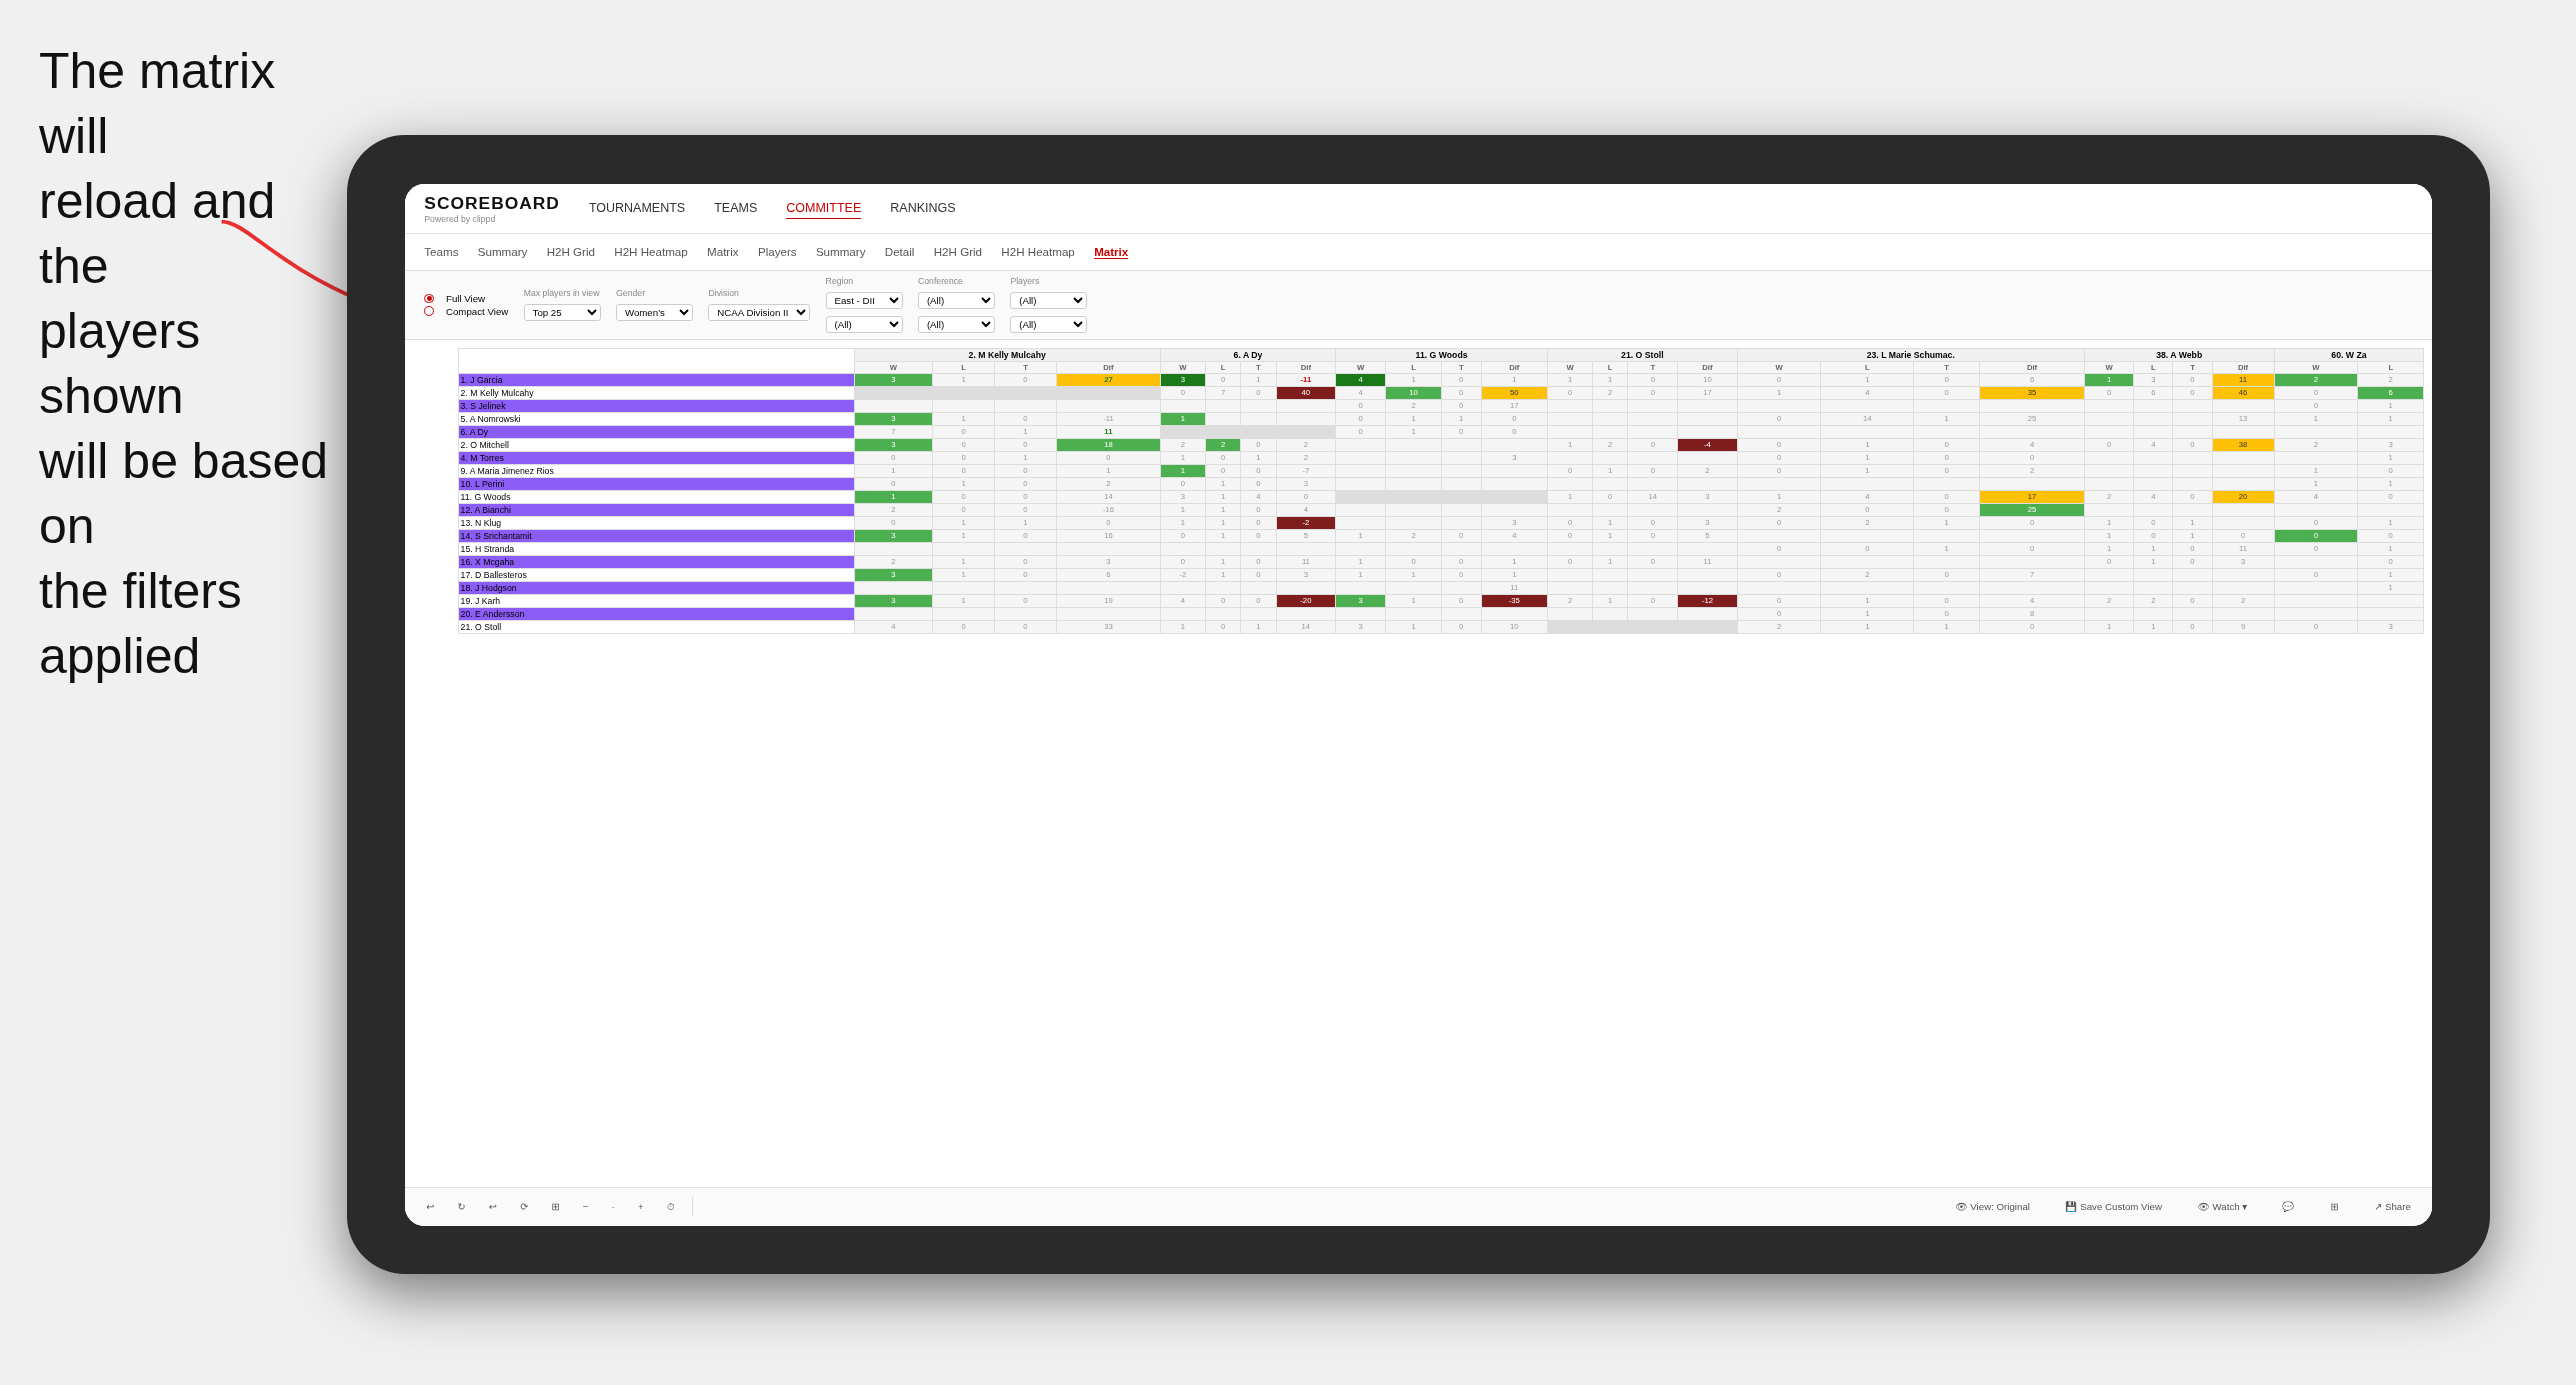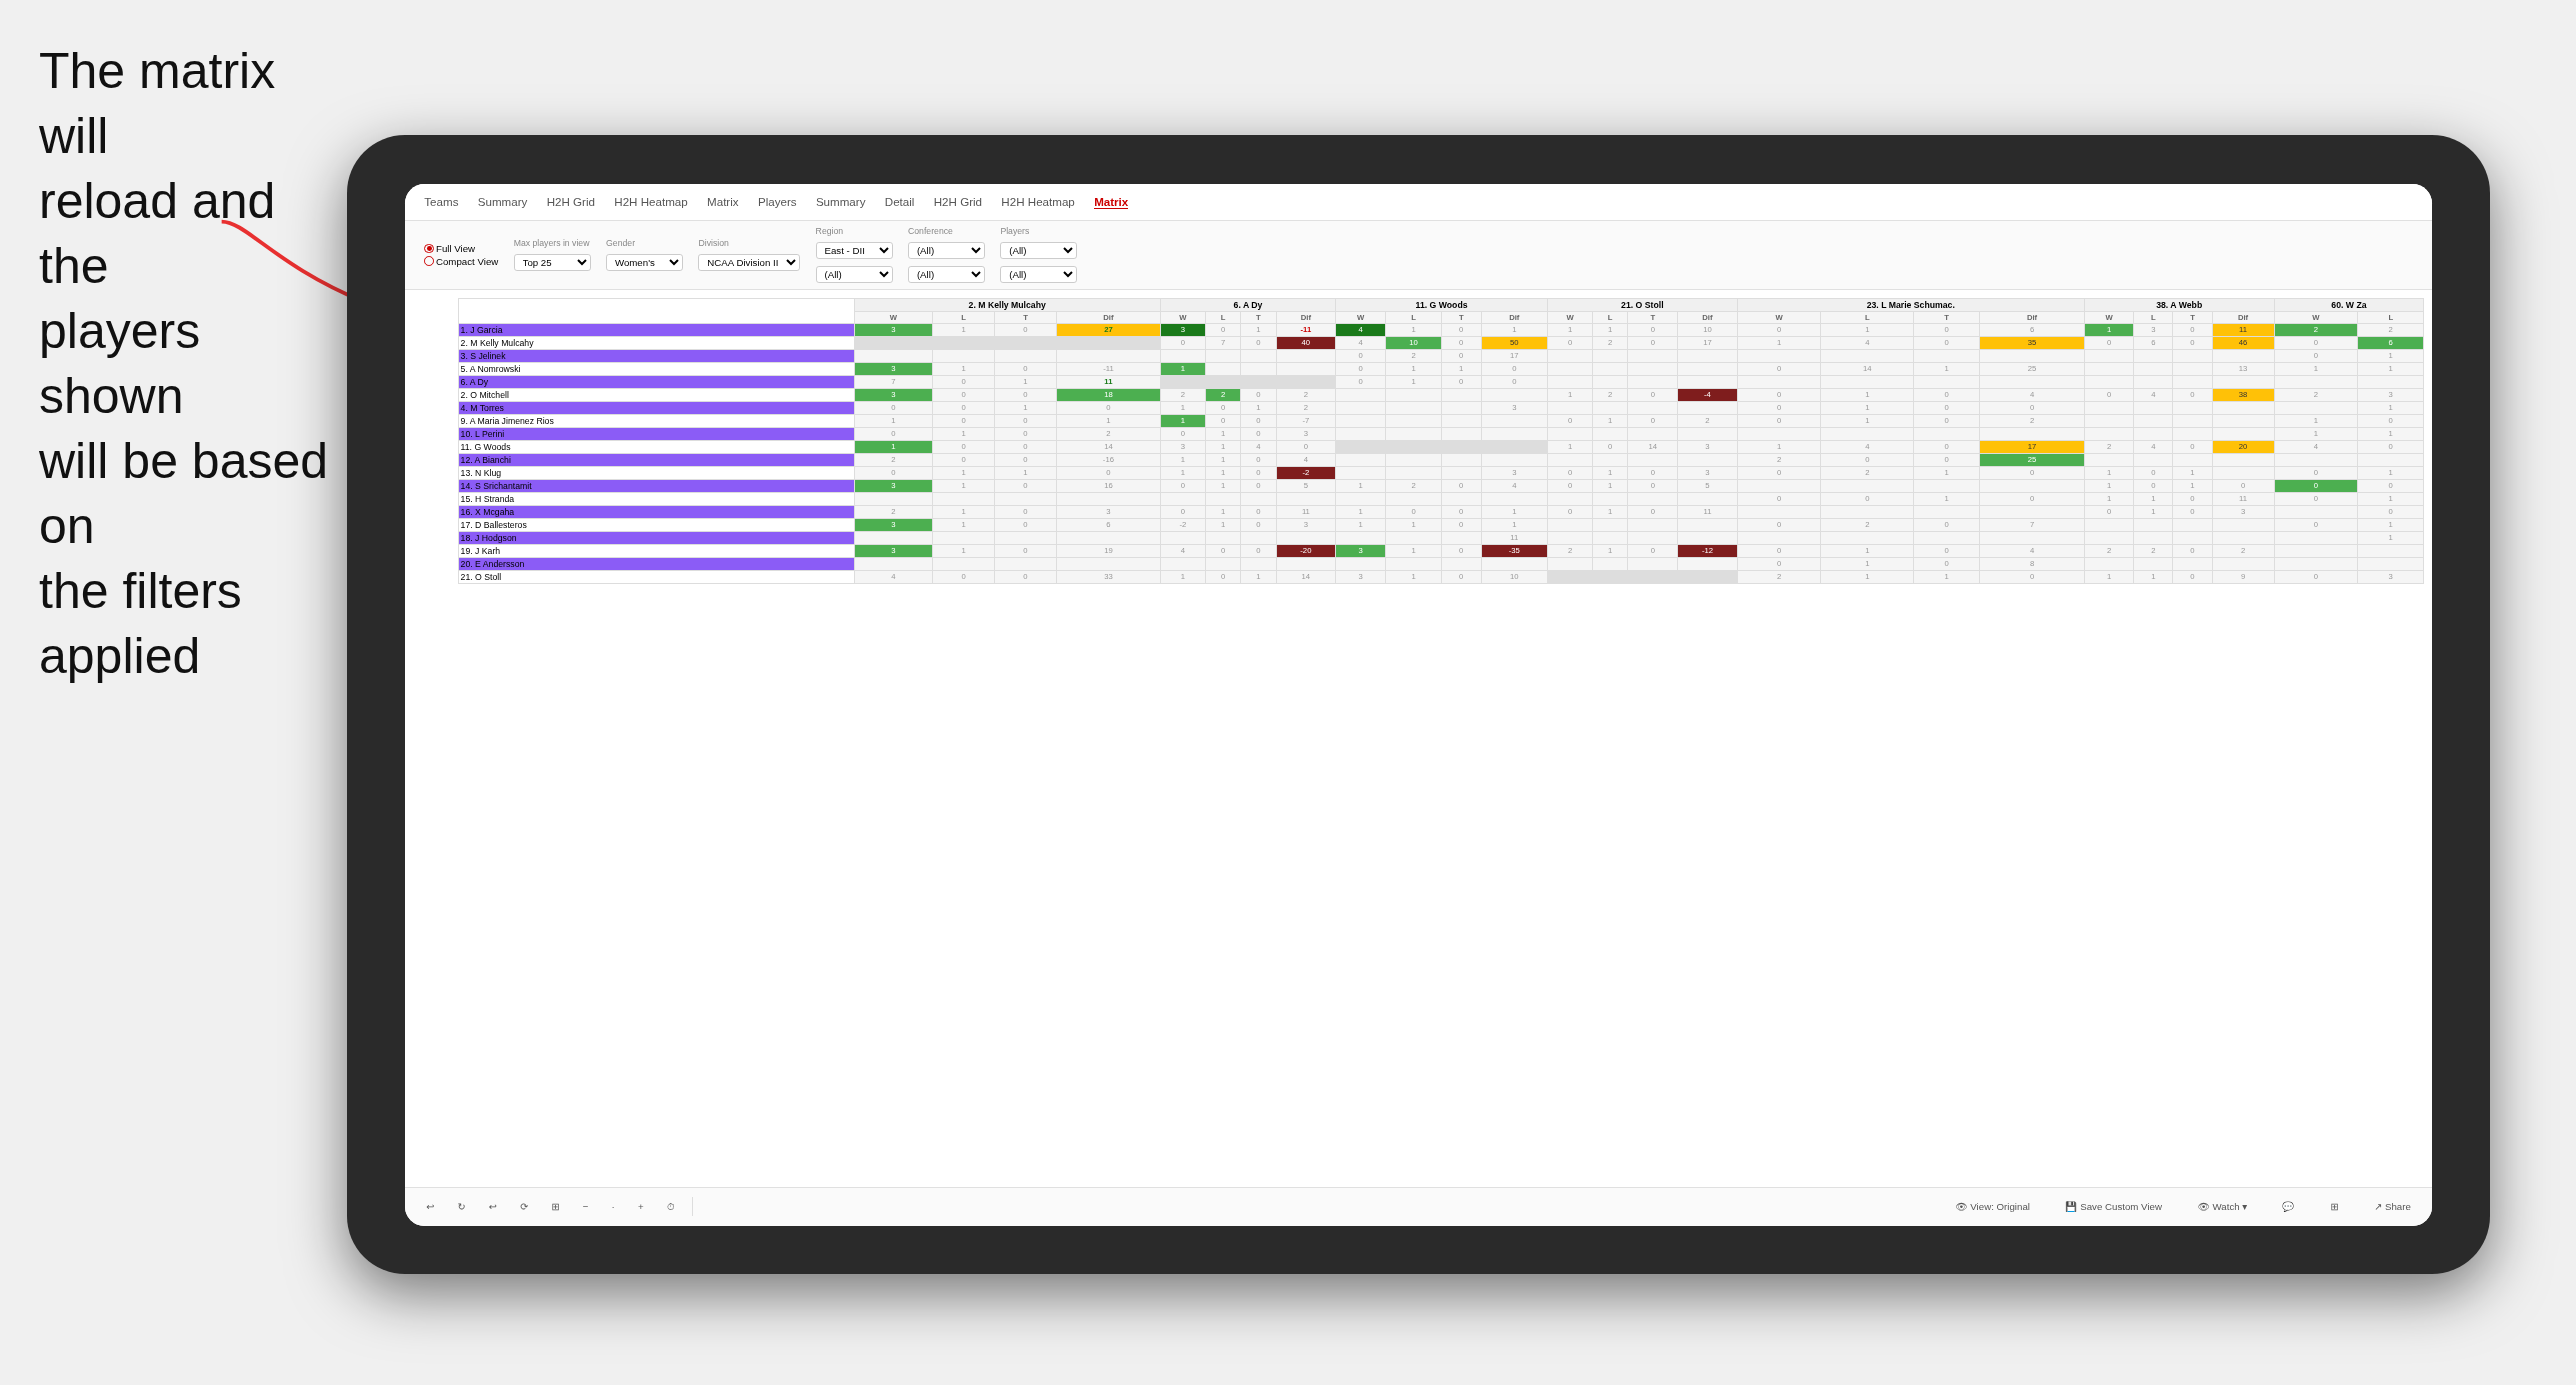--- a/index.html
+++ b/index.html
@@ -137,21 +137,21 @@
 
     .view-options {
       display: flex;
       flex-direction: column;
       gap: 1.9px;
     }
 
     .radio-option {
       display: flex;
       align-items: center;
-      gap: 2px;
+      gap: 12px;
       font-size: 9.7px;
     }
 
     .radio-dot {
       width: 9.7px;
       height: 9.7px;
       border-radius: 50%;
       border: 1.9px solid #c00;
       display: flex;
       align-items: center;
@@ -306,20 +306,32 @@
       <polygon points="0 0, 10 3.5, 0 7" fill="#e83030"></polygon>
     </marker>
   </defs>
   <path d="M 10,10 C 50,10 100,120 380,140" stroke="#e83030" stroke-width="4" fill="none" marker-end="url(#arrowhead)"></path>
 </svg>
 
 <div class="tablet-frame">
   <div class="tablet-screen">
     <div class="app-container">
 
+      <div class="top-nav">
+        <div class="logo-area">
+          <div class="logo-title">SCOREBOARD</div>
+          <div class="logo-sub">Powered by clippd</div>
+        </div>
+        <div class="nav-items">
+          <span class="nav-item">TOURNAMENTS</span>
+          <span class="nav-item">TEAMS</span>
+          <span class="nav-item active">COMMITTEE</span>
+          <span class="nav-item">RANKINGS</span>
+        </div>
+      </div>
 
       <div class="sub-nav">
         <span class="sub-nav-item">Teams</span>
         <span class="sub-nav-item">Summary</span>
         <span class="sub-nav-item">H2H Grid</span>
         <span class="sub-nav-item">H2H Heatmap</span>
         <span class="sub-nav-item">Matrix</span>
         <span class="sub-nav-item">Players</span>
         <span class="sub-nav-item">Summary</span>
         <span class="sub-nav-item">Detail</span>

